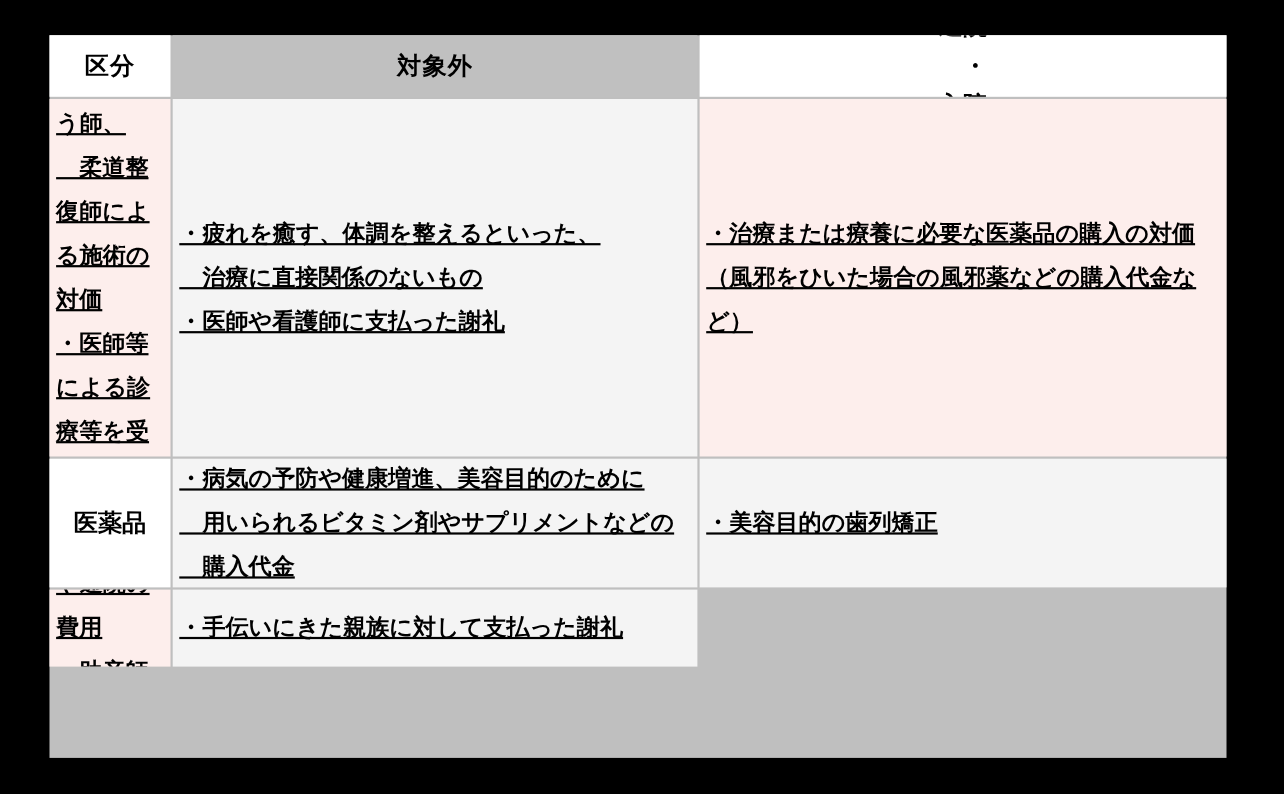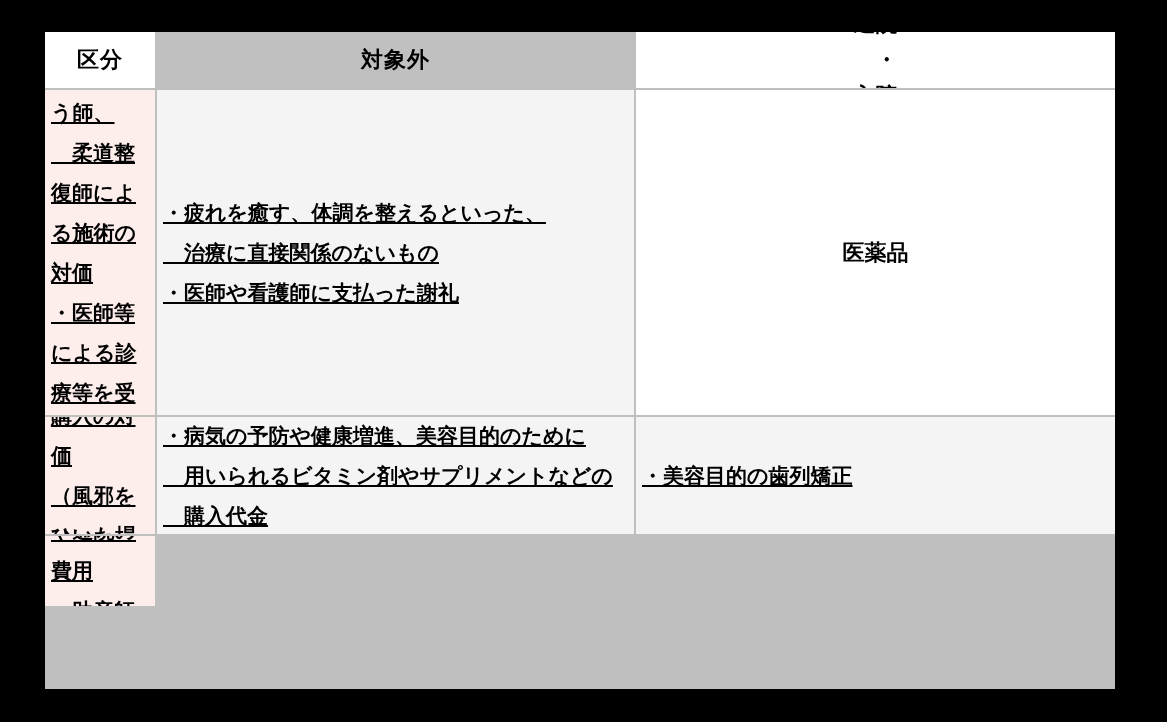--- a/index.html
+++ b/index.html
@@ -76,26 +76,27 @@
     <div class="cell content-cell covered-cell">・医師による診療または治療の対価
 ・あん摩マッサージ指圧師、はり師、きゅう師、
 　柔道整復師による施術の対価
 ・医師等による診療等を受けるための通院費、
 　医師等の送迎費
 ・入院の際の部屋代や食事代の費用</div>
     <div class="cell content-cell excluded-cell">・疲れを癒す、体調を整えるといった、
 　治療に直接関係のないもの
 ・医師や看護師に支払った謝礼</div>
 
-    <div class="cell label-cell">医薬品</div>
     <div class="cell content-cell covered-cell">・治療または療養に必要な医薬品の購入の対価
 （風邪をひいた場合の風邪薬などの購入代金など）</div>
+    <div class="cell label-cell">医薬品</div>
     <div class="cell content-cell excluded-cell">・病気の予防や健康増進、美容目的のために
 　用いられるビタミン剤やサプリメントなどの
 　購入代金</div>
 
     <div class="cell content-cell excluded-cell tight">・美容目的の歯列矯正</div>
 
     <div class="cell content-cell covered-cell">・妊娠したてからの検査・定期健診や通院の費用
 ・助産師による分娩の介助にかかった費用</div>
+    <div class="cell content-cell excluded-cell">・手伝いにきた親族に対して支払った謝礼</div>
 
   </div>
 </div>
 
 </body></html>

